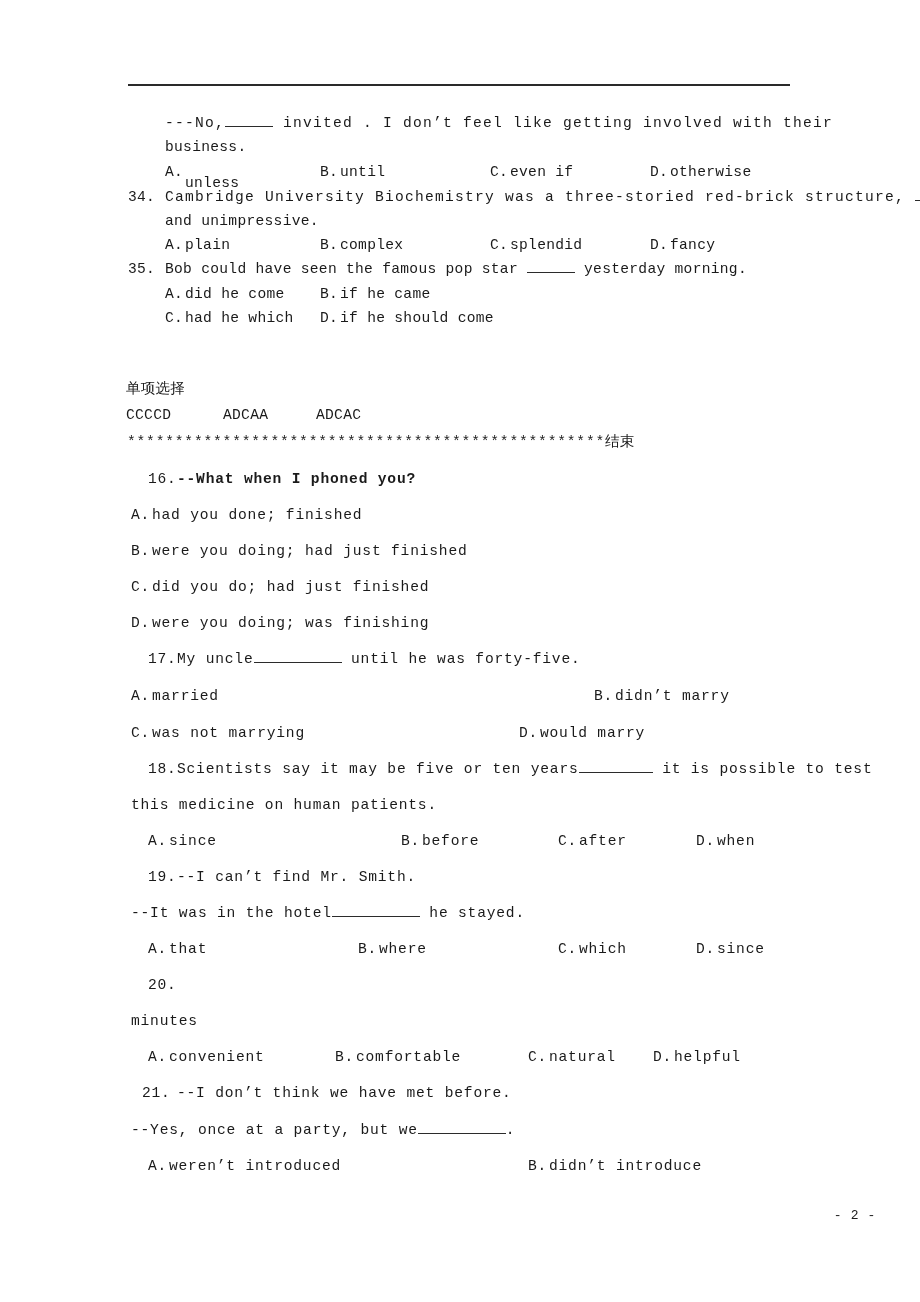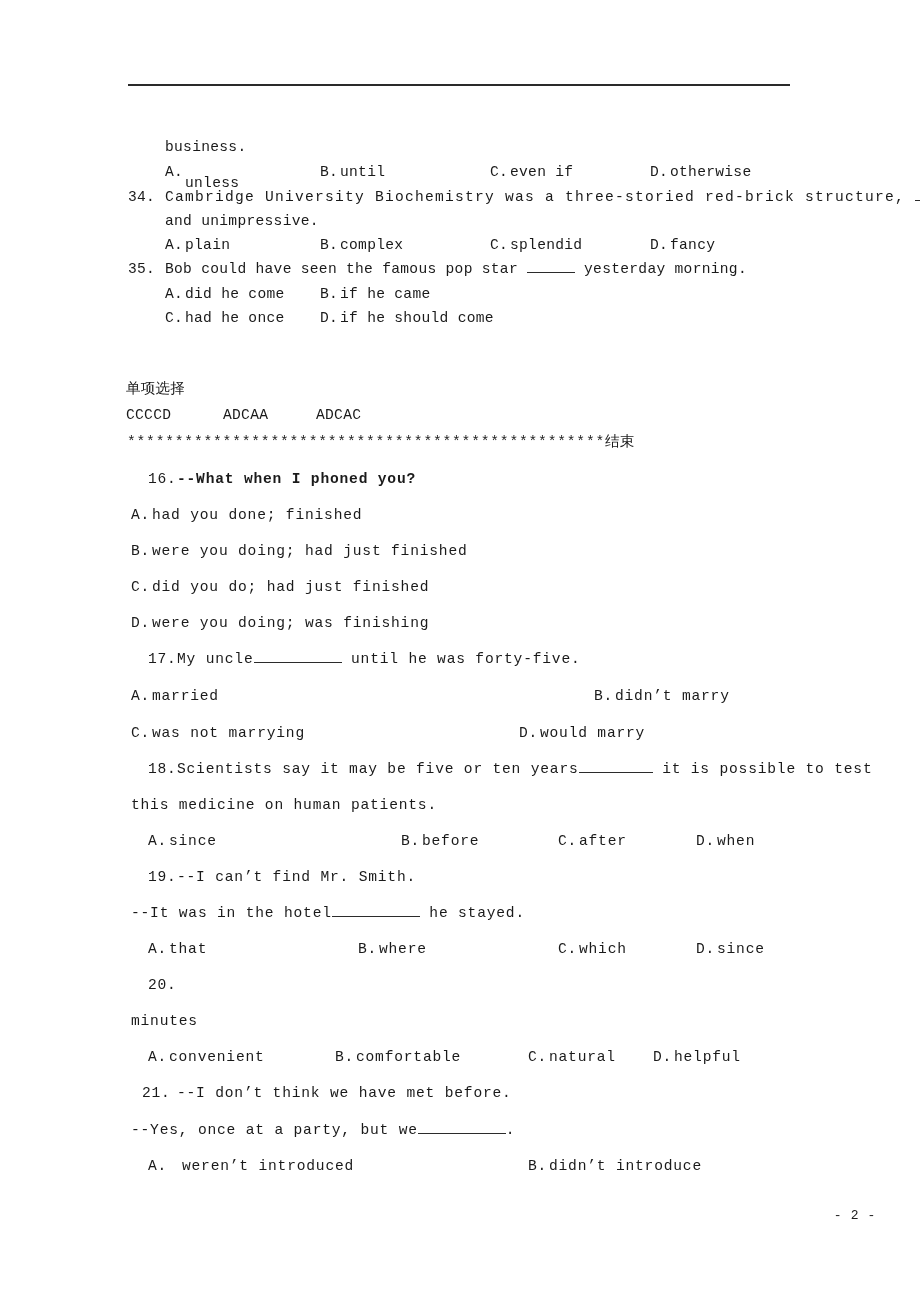--- a/index.html
+++ b/index.html
@@ -85,20 +85,21 @@
     white-space: pre;
   }
 </style>
 </head>
 <body>
 
 <div class="page">
 
   <div class="top-rule"></div>
 
+  <div class="row just" style="left:165px; top:116px;"><span>---No,</span><span class="blank b-md"></span> <span>invited . I don’t feel like getting involved with their</span></div>
 
   <div class="row" style="left:165px; top:140px;">business.</div>
 
   <div class="row" style="left:165px; top:165px;">A.</div>
   <div class="row" style="left:185px; top:176px;">unless</div>
   <div class="row" style="left:320px; top:165px;">B.</div>
   <div class="row" style="left:340px; top:165px;">until</div>
   <div class="row" style="left:490px; top:165px;">C.</div>
   <div class="row" style="left:510px; top:165px;">even if</div>
   <div class="row" style="left:650px; top:165px;">D.</div>
@@ -119,21 +120,21 @@
 
   <div class="row" style="left:128px; top:262px;">35.</div>
   <div class="row" style="left:165px; top:262px;"><span>Bob could have seen the famous pop star</span> <span class="blank b-md"></span> <span>yesterday morning.</span></div>
 
   <div class="row" style="left:165px; top:287px;">A.</div>
   <div class="row" style="left:185px; top:287px;">did he come</div>
   <div class="row" style="left:320px; top:287px;">B.</div>
   <div class="row" style="left:340px; top:287px;">if he came</div>
 
   <div class="row" style="left:165px; top:311px;">C.</div>
-  <div class="row" style="left:185px; top:311px;">had he once</div>
+  <div class="row" style="left:185px; top:311px;">had he which</div>
   <div class="row" style="left:320px; top:311px;">D.</div>
   <div class="row" style="left:340px; top:311px;">if he should come</div>
 
   <div class="row cn" style="left:126px; top:381px;">单项选择</div>
 
   <div class="row" style="left:126px; top:408px;">CCCCD</div>
   <div class="row" style="left:223px; top:408px;">ADCAA</div>
   <div class="row" style="left:316px; top:408px;">ADCAC</div>
 
   <div class="row stars" style="left:127px; top:434px;"><span>**************************************************</span><span class="cn-end">结束</span></div>
@@ -204,19 +205,19 @@
   <div class="row q2" style="left:549px; top:1050px;">natural</div>
   <div class="row q2" style="left:653px; top:1050px;">D.</div>
   <div class="row q2" style="left:674px; top:1050px;">helpful</div>
 
   <div class="row q2" style="left:142px; top:1086px;">21.</div>
   <div class="row q2" style="left:177px; top:1086px;">--I don’t think we have met before.</div>
 
   <div class="row q2" style="left:131px; top:1123px;"><span>--Yes, once at a party, but we</span><span class="blank b-xxl"></span><span>.</span></div>
 
   <div class="row q2" style="left:148px; top:1159px;">A.</div>
-  <div class="row q2" style="left:182px; top:1159px;">weren’t introduced</div>
+  <div class="row q2" style="left:169px; top:1159px;">weren’t introduced</div>
   <div class="row q2" style="left:528px; top:1159px;">B.</div>
   <div class="row q2" style="left:549px; top:1159px;">didn’t introduce</div>
 
   <div class="pageno">- 2 -</div>
 
 </div>
 
 </body></html>

